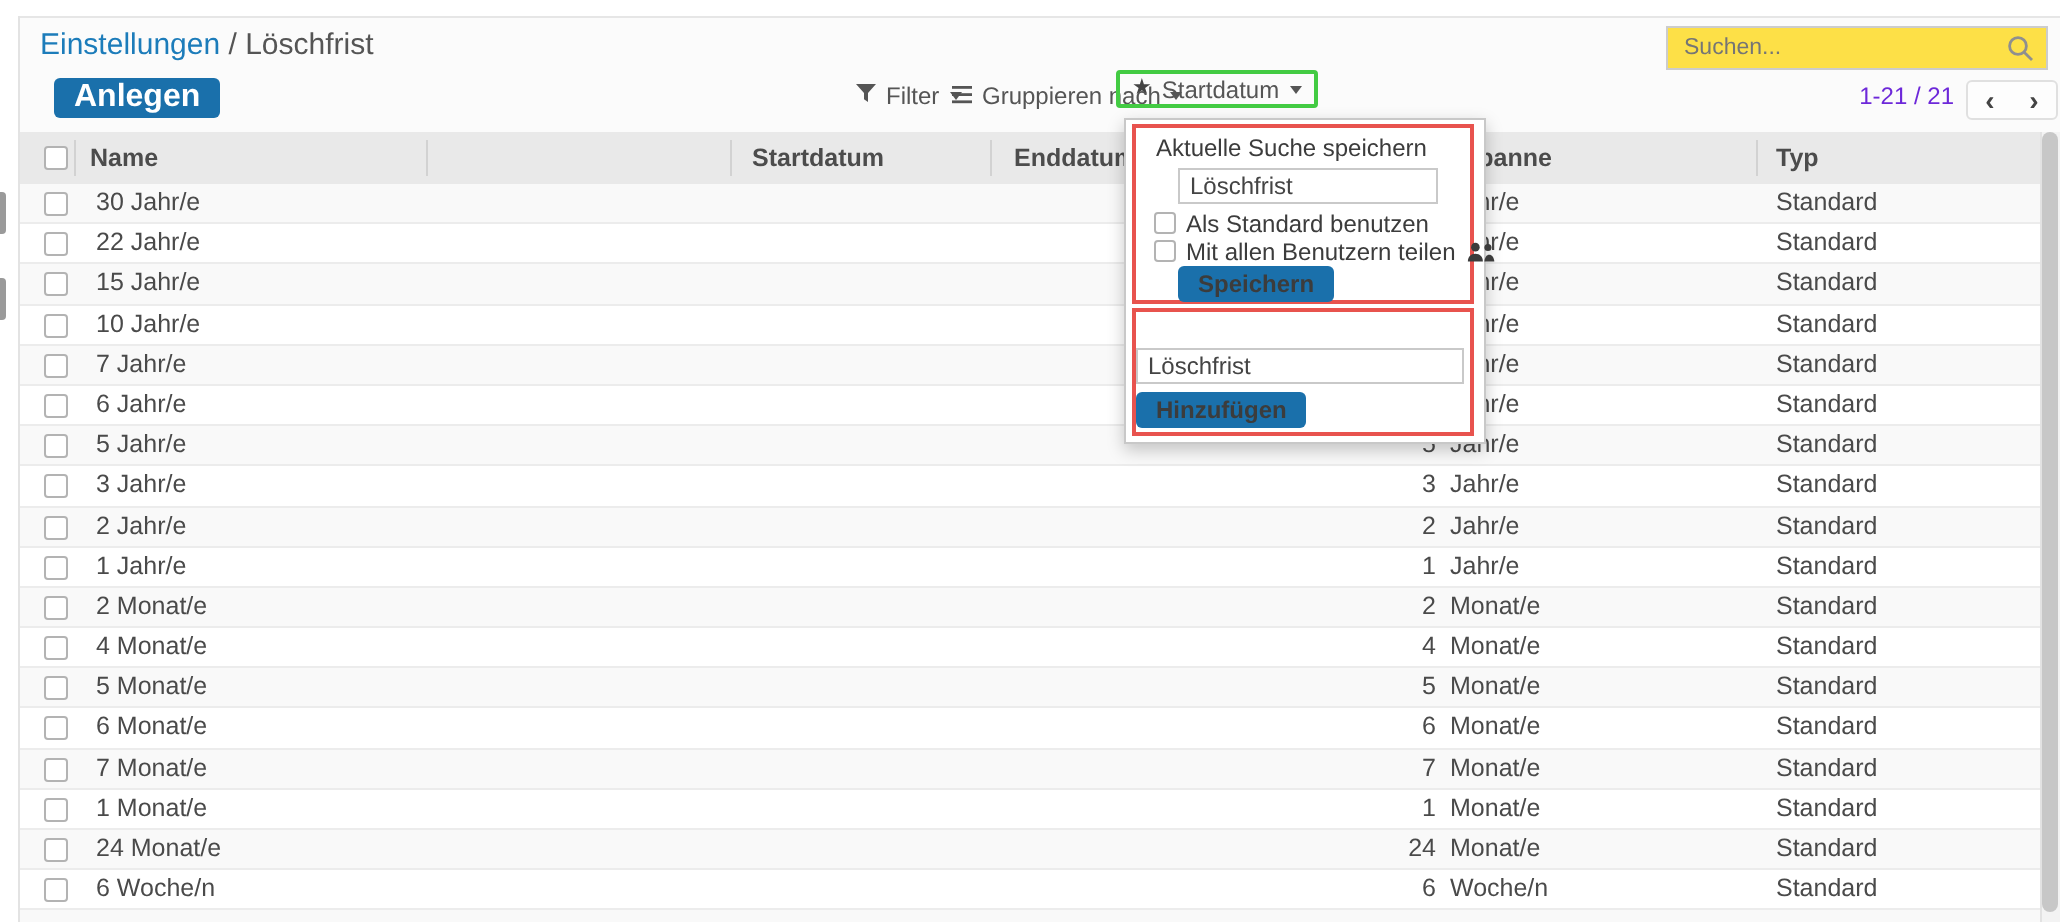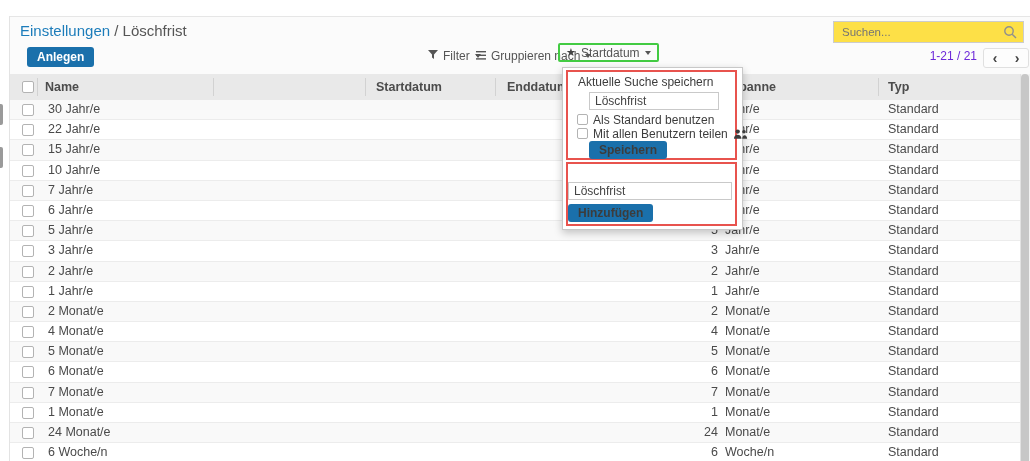--- a/index.html
+++ b/index.html
@@ -1,29 +1,29 @@
 <!DOCTYPE html>
 <html><head>
 <meta charset="utf-8">
 <style>
   html,body{margin:0;padding:0;}
   #app{position:relative;width:1030px;height:461px;background:#fff;overflow:hidden;
        font-family:"Liberation Sans",sans-serif;color:#4a4a4a;font-size:12.5px;}
-  .abs{position:absolute;margin-top:8px;}
+  .abs{position:absolute;}
 
   
   .edge-line{left:9px;top:8px;width:1px;height:453px;background:#e3e3e3;}
   .edge-mark{left:0;width:3px;height:21px;background:#9a9a9a;border-radius:0 2px 2px 0;}
 
   
   .control-panel{left:10px;top:8px;width:1020px;height:58px;background:#fbfbfb;border-top:1px solid #e6e6e6;}
   .breadcrumb{left:20px;top:14px;font-size:15px;color:#555;}
   .breadcrumb .link{color:#1c7cba;cursor:pointer;}
   .btn{display:inline-flex;align-items:center;justify-content:center;background:#1a70ab;color:#fff;
-       font-weight:bold;font-size:12px;border:none;border-radius:3px;cursor:pointer;padding:0 10px;}
+       font-weight:bold;font-size:16px;border:none;border-radius:3px;cursor:pointer;padding:0 10px;}
   .btn-create{left:27px;top:39px;height:20px;}
   .tool-btn{display:inline-flex;align-items:center;gap:5px;font-size:12px;color:#555;background:transparent;
             border:none;cursor:pointer;height:19px;padding:0 4px;}
   .filter-btn{left:424px;top:38px;}
   .groupby-btn{left:472px;top:38px;}
   .fav-btn{left:558px;top:35px;border:2px solid #43cb43;border-radius:2px;padding:0 6px;height:19px;}
   .caret{width:0;height:0;border-left:3.5px solid transparent;border-right:3.5px solid transparent;
          border-top:4px solid #555;display:inline-block;}
   .star{color:#444;font-size:11px;line-height:1;}
   .page-range{left:900px;top:41px;width:77px;text-align:right;font-size:12px;color:#6d28d9;}

